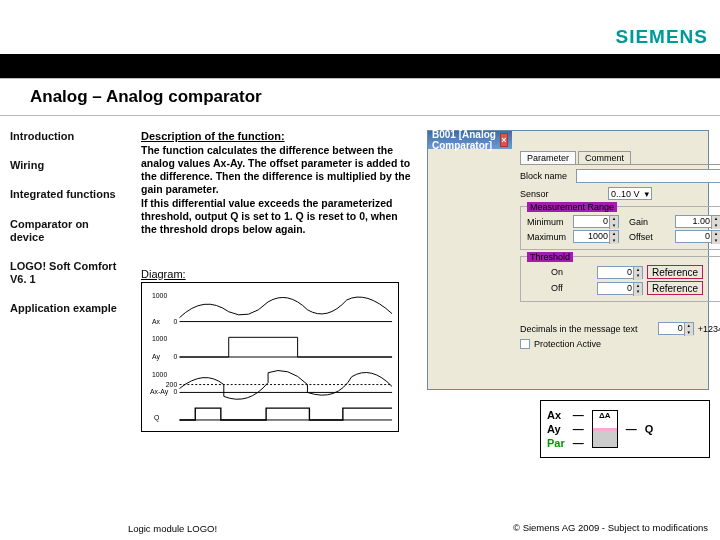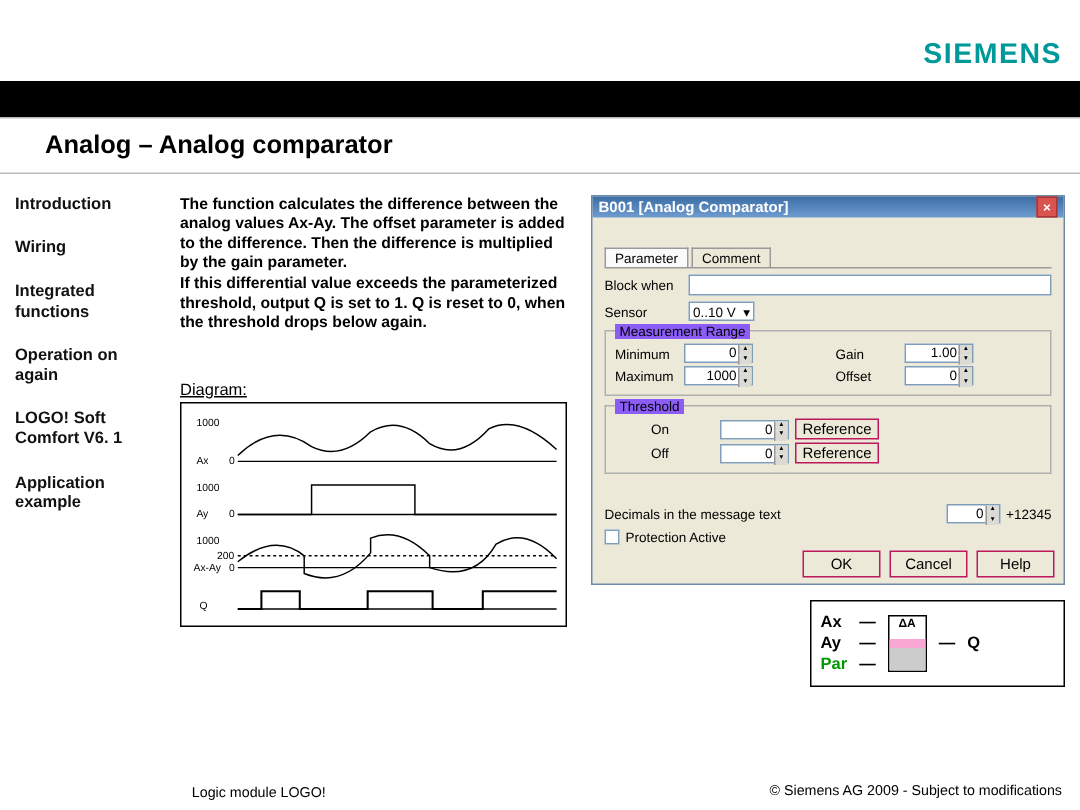--- a/index.html
+++ b/index.html
@@ -39,63 +39,63 @@
     line-height: 1.2;
   }
   .center { width: 270px; display: flex; flex-direction: column; }
   .desc-title { font-size: 11px; font-weight: bold; text-decoration: underline; margin-bottom: 2px; }
   .desc-body { font-size: 10.5px; font-weight: bold; line-height: 1.25; color: #000; }
   .diagram-label { font-size: 11px; text-decoration: underline; margin-top: 32px; margin-bottom: 2px; }
   .diagram-box { border: 1px solid #000; width: 258px; height: 150px; padding: 4px 4px 4px 8px; }
   .right { flex: 1; display: flex; flex-direction: column; gap: 8px; }
   
   .dialog {
-    width: 316px; height: 260px;
+    width: 282px; height: 260px;
     border: 1px solid #6f8aa6; background: #ece9d8;
     font-size: 9px; color: #000;
-    display: flex; flex-direction: column;
+    display: flex; flex-direction: row;
   }
   .dlg-title {
     height: 18px; background: linear-gradient(#3b6ea5,#6f9bd0);
     color: #fff; display: flex; align-items: center; padding: 0 4px;
     font-size: 10px; font-weight: bold;
   }
   .dlg-title .spacer { flex: 1; }
   .dlg-title .tc-btn {
     width: 14px; height: 14px; background: #d9534f; border: 1px solid #a33;
     display: flex; align-items: center; justify-content: center;
     color: #fff; font-size: 9px; font-weight: bold; margin-left: 2px;
   }
   .dlg-body { padding: 20px 8px 0 8px; flex: 1; display: flex; flex-direction: column; gap: 4px; }
   .tabs { display: flex; border-bottom: 1px solid #999; }
   .tab { border: 1px solid #999; border-bottom: none; padding: 1px 6px; background: #ece9d8; margin-right: 2px; font-size: 9px; }
   .tab.active { background: #fafafa; }
   .field-row { display: flex; align-items: center; gap: 4px; font-size: 9px; }
   .field-row label { width: 52px; }
   .txt-input { border: 1px solid #7f9db9; background: #fff; height: 14px; flex: 1; padding: 0 3px; font-size: 9px; }
   .group { border: 1px solid #b0b0b0; padding: 4px 6px 6px 6px; margin-top: 2px; }
-  .group-title { font-size: 9px; position: relative; top: -9px; background: #8b5cf6; display: inline-block; padding: 0 3px; }
+  .group-title { font-size: 9px; position: relative; top: -9px; background: #a21caf; display: inline-block; padding: 0 3px; }
   .grid2x2 { display: grid; grid-template-columns: 1fr 1fr; gap: 2px 10px; margin-top: -6px; }
   .mini-row { display: flex; align-items: center; gap: 4px; font-size: 9px; }
   .mini-row span.lab { width: 42px; }
   .num-box { border: 1px solid #7f9db9; background: #fff; width: 46px; height: 13px; text-align: right; padding: 0 10px 0 2px; font-size: 9px; position: relative; }
   .spin { position: absolute; right: 0; top: 0; width: 9px; height: 13px; display: flex; flex-direction: column; }
   .spin div { flex:1; background:#dcdad5; border-left:1px solid #999; font-size:5px; text-align:center; line-height:5px; }
-  .unit-sel { border: 1px solid #7f9db9; background: #fff; min-width: 44px; height: 13px; padding: 0 2px; font-size: 9px; display:flex; align-items:center; justify-content:space-between; }
+  .unit-sel { border: 1px solid #7f9db9; background: #fff; min-width: 44px; height: 13px; padding: 0 2px; font-size: 9px; display:flex; align-items:center; justify-content:space-between;margin-left:32px; }
   .btn-row { display: flex; justify-content: flex-end; gap: 6px; padding: 4px 6px; }
   .btn { border: 1px solid #be185d; background: #ece9d8; height: 18px; min-width: 52px; font-size: 10px; display:flex; align-items:center; justify-content:center; }
   
   .fb-box {
     width: 170px; height: 58px; border: 1px solid #000;
     background: #fff; margin: 2px 0 0 auto; padding: 4px 6px;
     display: flex; align-items: center; gap: 8px;
     font-size: 11px; font-weight: bold;
   }
   .fb-symbol { width: 26px; height: 38px; border: 1px solid #000; display:flex; flex-direction:column; }
-  .fb-symbol div { flex:1; border-bottom:6px solid #f9a8d4; }
+  .fb-symbol div { flex:1; border-bottom:3px solid #f9a8d4; }
   .fb-symbol div:last-child { border-bottom:none; background:#ccc; }
   
   .footer {
     display: flex; justify-content: space-between; align-items: flex-end;
     padding: 4px 12px 6px 32px; font-size: 9.5px;
   }
   .footer .mid { position: relative; left: -100px; }
   .footer .right-f { text-align: right; line-height: 1.3; }
   svg { display: block; }
 </style>
@@ -115,26 +115,27 @@
   <div class="title">Analog – Analog comparator</div>
 </div>
 <div class="rule2"></div>
 
 <div class="main">
 
   <div class="sidebar">
     <div class="side-item">Introduction</div>
     <div class="side-item">Wiring</div>
     <div class="side-item">Integrated functions</div>
-    <div class="side-item">Operation on again</div>
+    <div class="side-item">Comparator on device</div>
     <div class="side-item">LOGO! Soft Comfort V6. 1</div>
     <div class="side-item">Application example</div>
   </div>
 
   <div class="center">
+    <div class="desc-title">Description of the function:</div>
     <div class="desc-body" style="white-space: pre-line;">The function calculates the difference between the analog values Ax-Ay. The offset parameter is added to the difference. Then the difference is multiplied by the gain parameter.
 If this differential value exceeds the parameterized threshold, output Q is set to 1. Q is reset to 0, when the threshold drops below again.</div>
 
     <div class="diagram-label">Diagram:</div>
     <div class="diagram-box">
       <svg viewBox="0 0 250 140" width="246" height="140">
         <g font-size="7" font-family="Arial">
           <text x="2" y="10">1000</text>
           <text x="2" y="36">Ax</text>
           <text x="24" y="36">0</text>
@@ -167,21 +168,21 @@
         <span>B001 [Analog Comparator]</span>
         <span class="spacer"></span>
         <span class="tc-btn">×</span>
       </div>
       <div class="dlg-body">
         <div class="tabs">
           <div class="tab active">Parameter</div>
           <div class="tab">Comment</div>
         </div>
         <div class="field-row">
-          <label>Block when</label>
+          <label>Block name</label>
           <div class="txt-input"></div>
         </div>
         <div class="field-row">
           <label>Sensor</label>
           <div class="unit-sel">
             <span>0..10 V</span>
             <span>▾</span>
           </div>
         </div>
         <div class="group">

